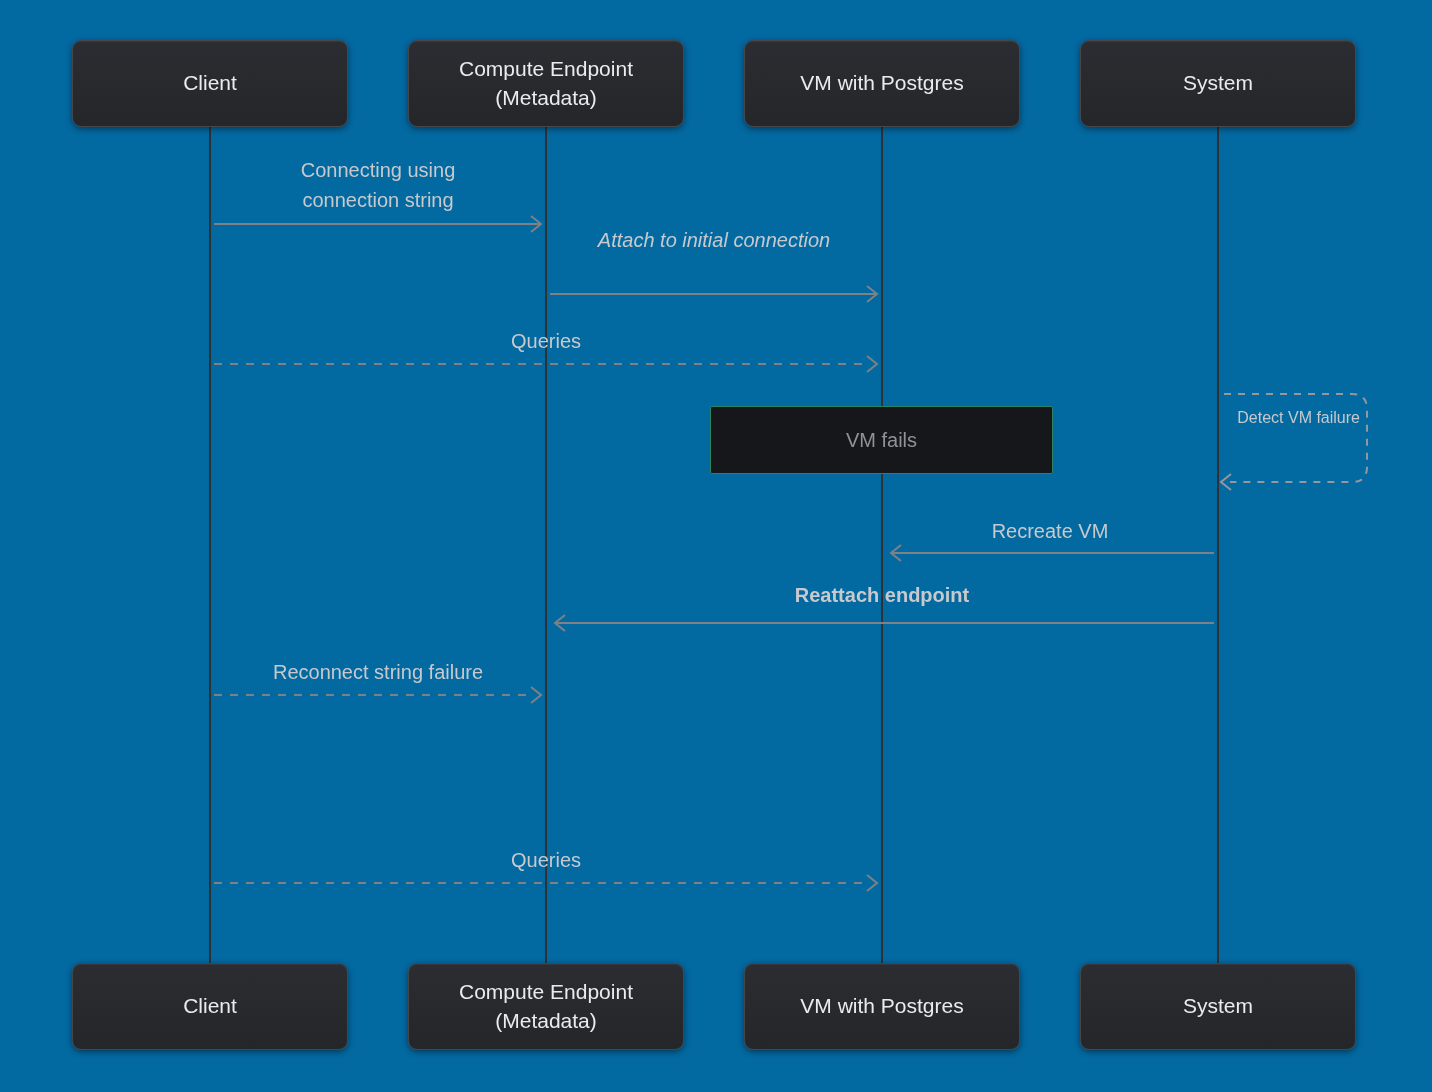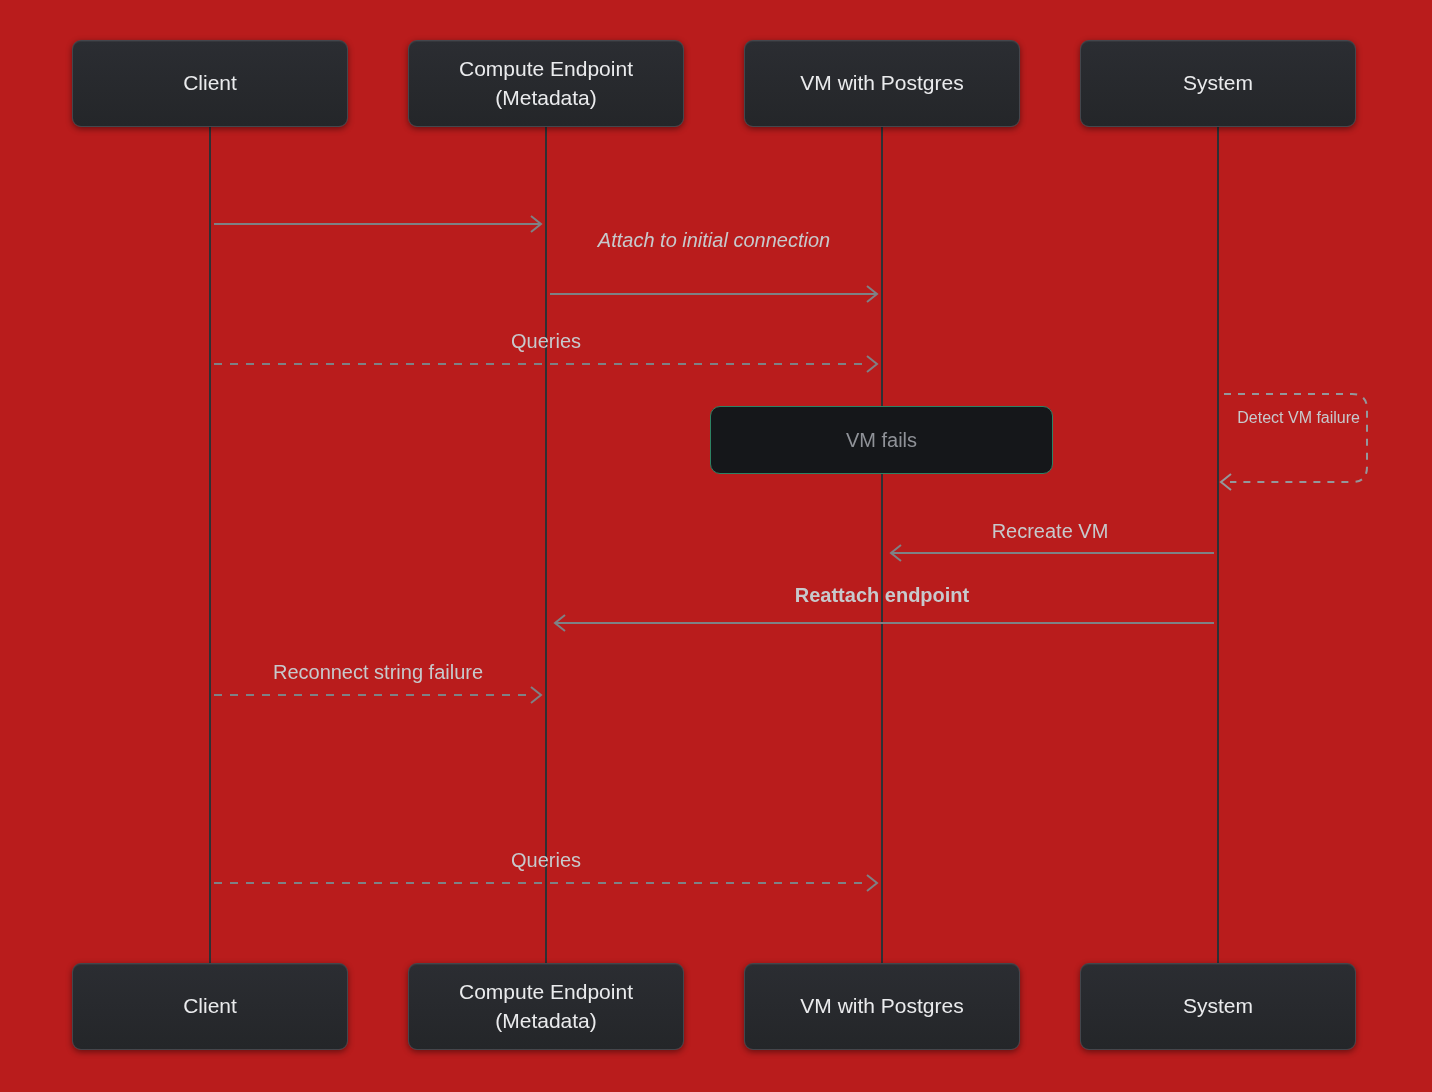--- a/index.html
+++ b/index.html
@@ -5,21 +5,21 @@
   html, body {
     margin: 0;
     padding: 0;
     background: #0d0e10;
     font-family: "Liberation Sans", "DejaVu Sans", sans-serif;
   }
   .canvas {
     position: relative;
     width: 1432px;
     height: 1092px;
-    background: #b91c1c;
+    background: #0369a1;
     overflow: hidden;
   }
   .layer {
     position: absolute;
     left: 0;
     top: 0;
   }
   .actor {
     position: absolute;
     width: 276px;
@@ -53,21 +53,21 @@
     position: absolute;
     width: 343px;
     height: 68px;
     box-sizing: border-box;
     display: flex;
     align-items: center;
     justify-content: center;
     text-align: center;
     background: #15171a;
     border: 1.5px solid #2d8264;
-    border-radius: 10px;
+    border-radius: 2px;
     color: #8f9298;
     font-size: 20px;
   }
   .loop-label {
     position: absolute;
     left: 1230px;
     top: 406px;
     width: 130px;
     color: #c7c9cc;
     font-size: 16px;
@@ -147,20 +147,21 @@
   <div class="actor" style="left:408px; top:963px;">
     <span>Compute Endpoint (Metadata)</span>
   </div>
   <div class="actor" style="left:744px; top:963px;">
     <span>VM with Postgres</span>
   </div>
   <div class="actor" style="left:1080px;top:963px;">
     <span>System</span>
   </div>
 
+  <div class="msg-label" style="left:258px; top:155px; width:240px;">Connecting using connection string</div>
 
   <div class="msg-label" style="left:594px; top:225px; width:240px;font-style:italic;">Attach to initial connection</div>
 
   <div class="msg-label" style="left:446px; top:326px; width:200px;">Queries</div>
 
   <div class="msg-label" style="left:950px; top:516px; width:200px;">Recreate VM</div>
 
   <div class="msg-label" style="left:742px; top:580px; width:280px;font-weight:bold;">Reattach endpoint</div>
 
   <div class="msg-label" style="left:238px; top:657px; width:280px;">Reconnect string failure</div>

